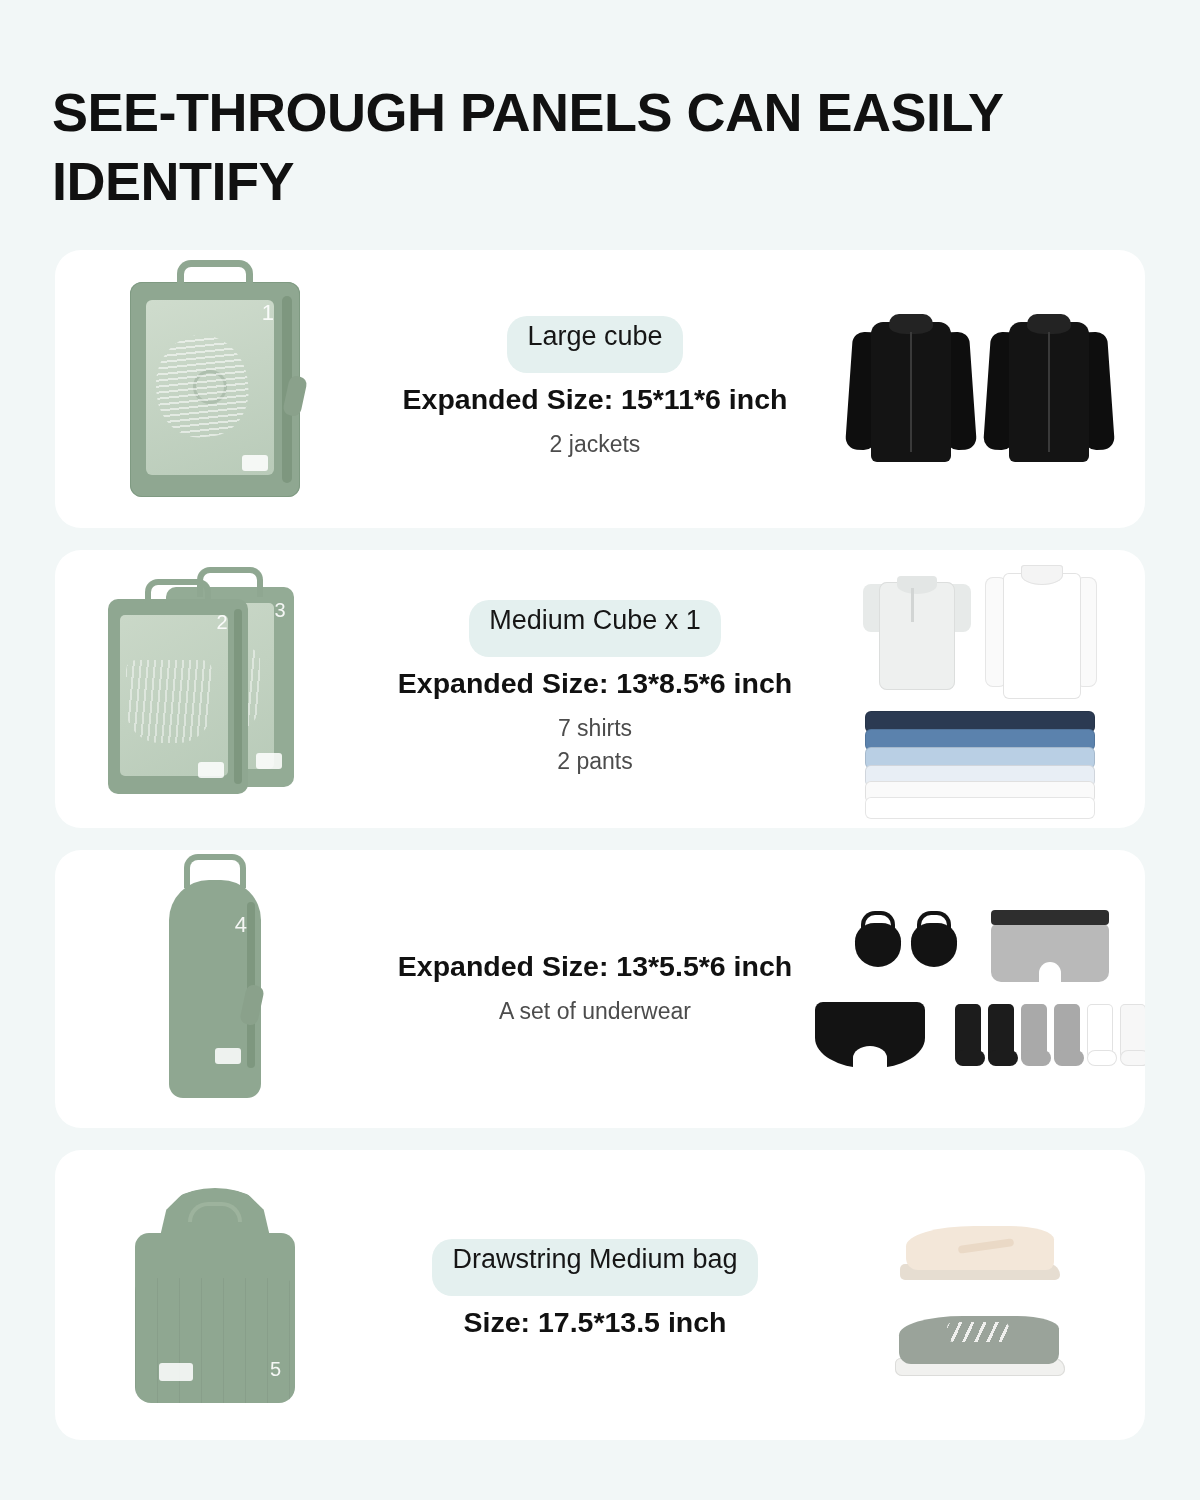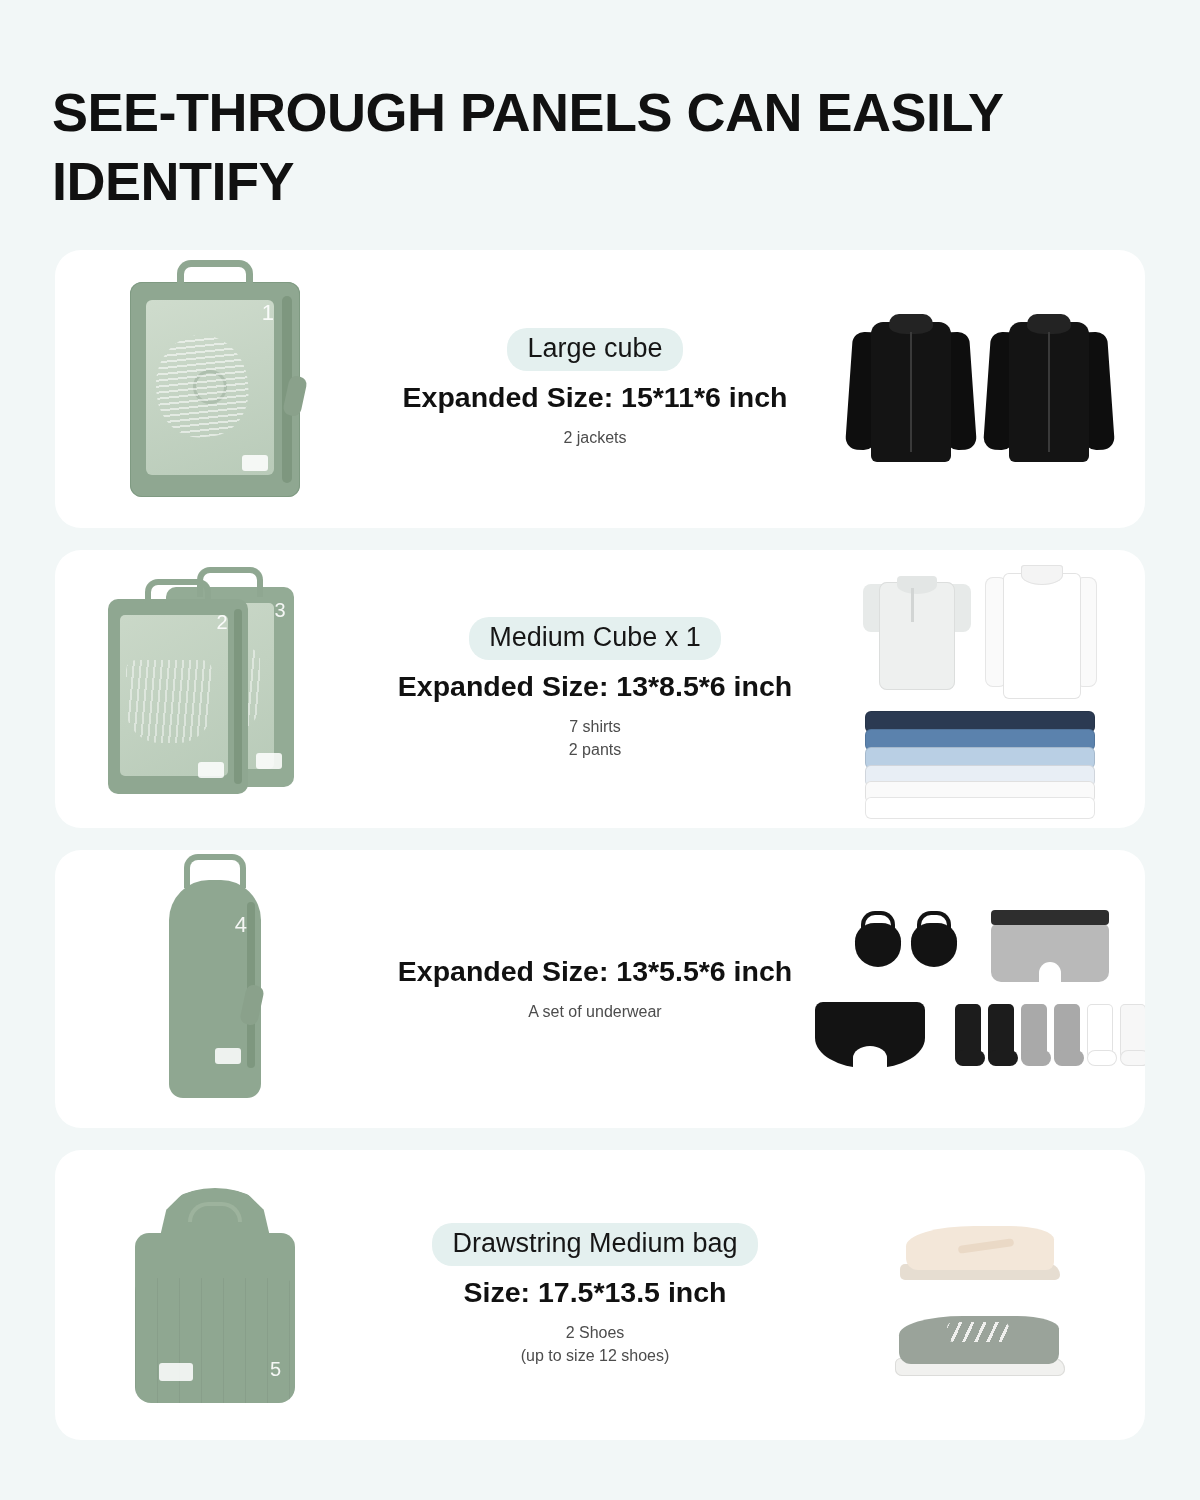--- a/index.html
+++ b/index.html
@@ -67,35 +67,35 @@
     height: 100%;
     display: flex;
     align-items: center;
     justify-content: center;
     flex: none;
   }
 
   .pill {
     background: #e4f0ef;
     border-radius: 20px;
-    padding: 5px 20px 7px 20px;
+    padding: 5px 20px 21px 20px;
     font-size: 27px;
     color: #161616;
     display: inline-block;
     margin-bottom: 10px;
   }
   .size-line {
     font-size: 28.5px;
     font-weight: bold;
     color: #111;
     margin-bottom: 12px;
     white-space: nowrap;
   }
   .capacity {
-    font-size: 16px;
+    font-size: 23px;
     color: #4c4c4c;
     line-height: 1.45;
     text-align: center;
   }
 
   
   .cube-large {
     width: 170px;
     height: 215px;
     background: #8fa791;
@@ -591,24 +591,20 @@
         <div class="ds-body">
             <div class="ds-folds"></div>
           </div>
         <div class="tag-num" style="right:14px; bottom:22px; font-size:20px;">5</div>
         <div class="label-patch" style="left:24px; bottom:22px; width:34px; height:18px;"></div>
       </div>
     </div>
     <div class="col-text">
       <div class="pill">Drawstring Medium bag</div>
       <div class="size-line">Size: 17.5*13.5 inch</div>
-      <div class="capacity">
-        <div>2  Shoes</div>
-        <div>(up to size 12 shoes)</div>
-      </div>
     </div>
     <div class="col-items">
       <div class="items-col" style="gap:24px;">
         <div class="shoe-flat">
           <div class="sole"></div>
             <div class="upper"></div>
             <div class="strap"></div>
         </div>
         <div class="sneaker">
           <div class="sole2"></div>

